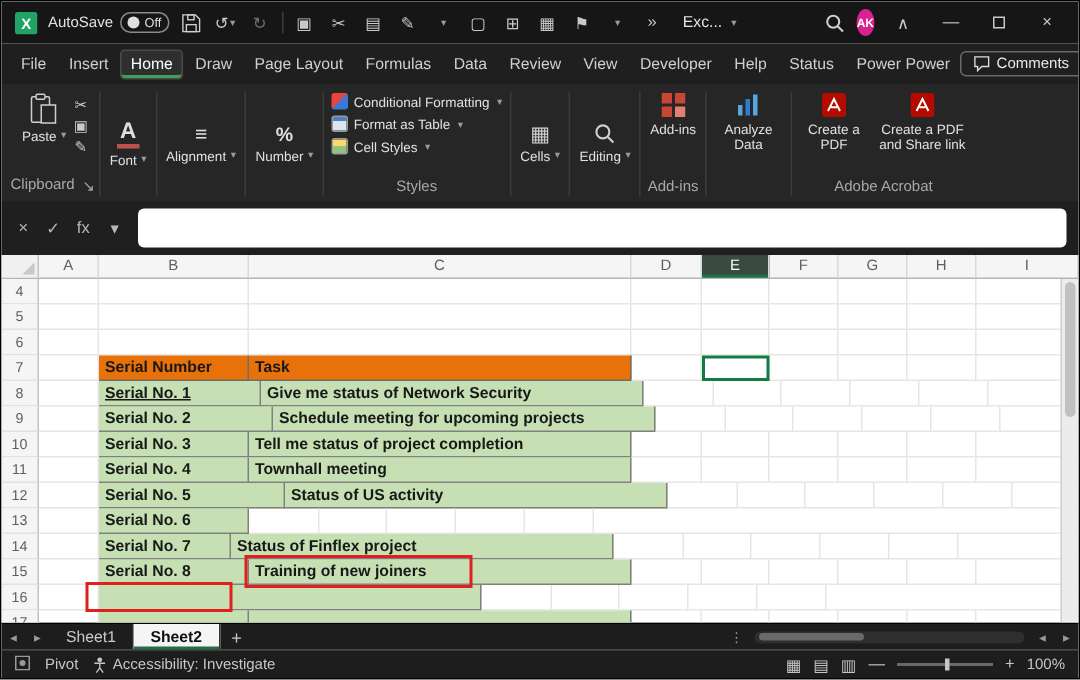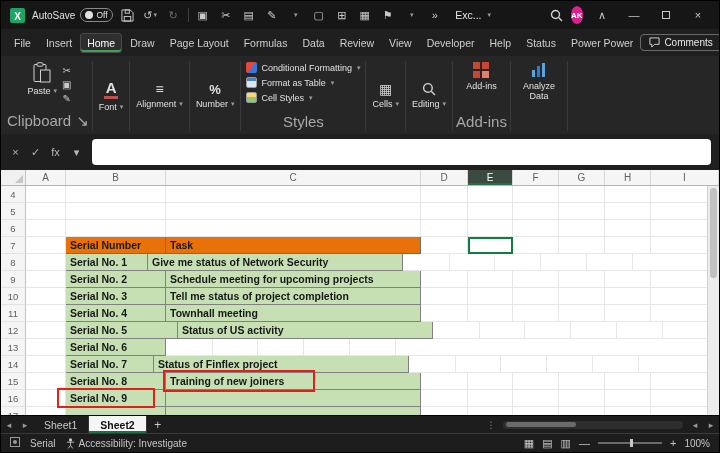--- a/index.html
+++ b/index.html
@@ -27,21 +27,21 @@
   .mtabs{display:flex;align-items:center;gap:1px}
   .mtab{padding:4px 7px;font-size:10.5px;color:#cfcfcf;border-radius:3px;white-space:nowrap}
   .mtab.active{background:#2e2e2e;color:#fff;box-shadow:inset 0 -2px 0 #3f9e57;border:1px solid #4a4a4a;padding:3px 6px}
   .menu-right{margin-left:auto;display:flex;align-items:center;gap:6px}
   .comments-btn{display:flex;align-items:center;gap:4px;border:1px solid #6a6a6a;border-radius:4px;padding:2px 8px;font-size:10px;color:#e8e8e8}
 
   
   .ribbon{flex:0 0 78px;background:#262626;display:flex;align-items:stretch;padding:2px 2px 0 4px;color:#e0e0e0;overflow:hidden}
   .rgroup{display:flex;flex-direction:column;align-items:center;padding:1px 2px}
   .rgroup-body{display:flex;align-items:flex-start;gap:2px;flex:1}
-  .gfooter{font-size:15px;color:#a8a8a8;display:flex;align-items:flex-start;gap:5px;padding:1px 0 3px}
+  .gfooter{font-size:10px;color:#a8a8a8;display:flex;align-items:flex-start;gap:5px;padding:1px 0 3px}
   .rdiv{width:1px;background:#3a3a3a;margin:3px 1px}
   .bigbtn{display:flex;flex-direction:column;align-items:center;gap:3px;padding:3px 3px;font-size:9px;color:#e0e0e0;text-align:center;border-radius:3px;line-height:1.15}
   .bigbtn .lbl{display:flex;align-items:center;gap:2px;justify-content:center}
   .collapsed{margin:auto 0}
   .smallcol{display:flex;flex-direction:column;gap:4px;padding-top:7px}
   .smallico{font-size:10px;color:#c9c9c9;line-height:1;text-align:center}
   .fonticon{font-size:15px;font-weight:bold;border-bottom:3px solid #c0504d;line-height:1.05;padding:0 2px}
   .alicon{font-size:14px;line-height:1}
   .pcticon{font-size:13px;font-weight:bold;line-height:1}
   .grdicon{font-size:14px;line-height:1;color:#cfcfcf}
@@ -323,20 +323,41 @@
               <rect x="6" y="4" width="3" height="11" fill="#2b7cd3"></rect>
               <rect x="11" y="1" width="3" height="14" fill="#5ba4db"></rect>
             </svg>
           <span class="lbl wraplbl" style="max-width:44px">Analyze Data</span>
         </div>
       </div>
       <div class="gfooter"></div>
     </div>
     <div class="rdiv"></div>
 
+    <div class="rgroup">
+      <div class="rgroup-body">
+        <div class="bigbtn">
+          <svg width="16" height="16">
+              <rect width="16" height="16" rx="2" fill="#B30B00"></rect>
+              <path d="M4 12 L8 4 L12 12 M6 9.5 H10" stroke="#fff" fill="none" stroke-width="1.3"></path>
+            </svg>
+          <span class="lbl wraplbl" style="max-width:44px">Create a PDF</span>
+        </div>
+        <div class="bigbtn">
+          <svg width="16" height="16">
+              <rect width="16" height="16" rx="2" fill="#B30B00"></rect>
+              <path d="M4 12 L8 4 L12 12 M6 9.5 H10" stroke="#fff" fill="none" stroke-width="1.3"></path>
+            </svg>
+          <span class="lbl wraplbl">Create a PDF and Share link</span>
+        </div>
+      </div>
+      <div class="gfooter">
+          <span>Adobe Acrobat</span>
+        </div>
+    </div>
   </div>
 
   <div class="formulabar">
     <span class="fbico">×</span>
     <span class="fbico">✓</span>
     <span class="fbico fx">fx</span>
     <span class="fbico caret">▾</span>
     <div class="finput"></div>
   </div>
 
@@ -398,33 +419,33 @@
           <div class="cell" style="width: 47px;"></div>
           <div class="cell selcell" style="width: 45px;"></div>
           <div class="cell" style="width: 46px;"></div>
           <div class="cell" style="width: 46px;"></div>
           <div class="cell" style="width: 46px;"></div>
           <div class="cell" style="flex: 1 1 0%;"></div>
         </div>
         <div class="grow">
           <div class="rh">8</div>
           <div class="cell" style="width: 40px;"></div>
-          <div class="cell tdata" style="width: 82px;">Serial No. 1</div>
+          <div class="cell tdata" style="width: 108px; text-decoration: underline;">Serial No. 1</div>
           <div class="cell tdata" style="width: 255px;">Give me status of Network Security</div>
           <div class="cell" style="width: 47px;"></div>
           <div class="cell" style="width: 45px;"></div>
           <div class="cell" style="width: 46px;"></div>
           <div class="cell" style="width: 46px;"></div>
           <div class="cell" style="width: 46px;"></div>
           <div class="cell" style="flex: 1 1 0%;"></div>
         </div>
         <div class="grow">
           <div class="rh">9</div>
           <div class="cell" style="width: 40px;"></div>
-          <div class="cell tdata" style="width: 100px;">Serial No. 2</div>
+          <div class="cell tdata" style="width: 116px;">Serial No. 2</div>
           <div class="cell tdata" style="width: 255px;">Schedule meeting for upcoming projects</div>
           <div class="cell" style="width: 47px;"></div>
           <div class="cell" style="width: 45px;"></div>
           <div class="cell" style="width: 46px;"></div>
           <div class="cell" style="width: 46px;"></div>
           <div class="cell" style="width: 46px;"></div>
           <div class="cell" style="flex: 1 1 0%;"></div>
         </div>
         <div class="grow">
           <div class="rh">10</div>
@@ -446,21 +467,21 @@
           <div class="cell" style="width: 47px;"></div>
           <div class="cell" style="width: 45px;"></div>
           <div class="cell" style="width: 46px;"></div>
           <div class="cell" style="width: 46px;"></div>
           <div class="cell" style="width: 46px;"></div>
           <div class="cell" style="flex: 1 1 0%;"></div>
         </div>
         <div class="grow">
           <div class="rh">12</div>
           <div class="cell" style="width: 40px;"></div>
-          <div class="cell tdata" style="width: 112px;">Serial No. 5</div>
+          <div class="cell tdata" style="width: 124px;">Serial No. 5</div>
           <div class="cell tdata" style="width: 255px;">Status of US activity</div>
           <div class="cell" style="width: 47px;"></div>
           <div class="cell" style="width: 45px;"></div>
           <div class="cell" style="width: 46px;"></div>
           <div class="cell" style="width: 46px;"></div>
           <div class="cell" style="width: 46px;"></div>
           <div class="cell" style="flex: 1 1 0%;"></div>
         </div>
         <div class="grow">
           <div class="rh">13</div>
@@ -493,21 +514,20 @@
           <div class="cell" style="width: 47px;"></div>
           <div class="cell" style="width: 45px;"></div>
           <div class="cell" style="width: 46px;"></div>
           <div class="cell" style="width: 46px;"></div>
           <div class="cell" style="width: 46px;"></div>
           <div class="cell" style="flex: 1 1 0%;"></div>
         </div>
         <div class="grow">
           <div class="rh">16</div>
           <div class="cell" style="width: 40px;"></div>
-          <div class="cell tdata" style="width: 100px;">Serial No. 9</div>
           <div class="cell tdata" style="width: 255px;"></div>
           <div class="cell" style="width: 47px;"></div>
           <div class="cell" style="width: 45px;"></div>
           <div class="cell" style="width: 46px;"></div>
           <div class="cell" style="width: 46px;"></div>
           <div class="cell" style="width: 46px;"></div>
           <div class="cell" style="flex: 1 1 0%;"></div>
         </div>
         <div class="grow">
           <div class="rh">17</div>
@@ -546,21 +566,21 @@
     <span class="snav">▸</span>
   </div>
 
   <div class="statusbar">
     <span>
       <svg width="10" height="10" viewBox="0 0 10 10">
           <rect x="0.5" y="0.5" width="9" height="9" stroke="#9a9a9a" fill="none"></rect>
           <circle cx="5" cy="5" r="2" fill="#9a9a9a"></circle>
         </svg>
     </span>
-    <span>Serial</span>
+    <span>Pivot</span>
     <span class="sb-acc">
       <svg width="9" height="11" viewBox="0 0 10 12">
           <circle cx="5" cy="2" r="1.8" fill="#c6c6c6"></circle>
           <path d="M1 4.5 h8 M5 4 v4 M5 8 l-2.5 3.5 M5 8 l2.5 3.5" stroke="#c6c6c6" fill="none"></path>
         </svg>
       <span>Accessibility: Investigate</span>
     </span>
     <div class="sb-right">
       <span class="viewico">▦</span>
       <span class="viewico">▤</span>

